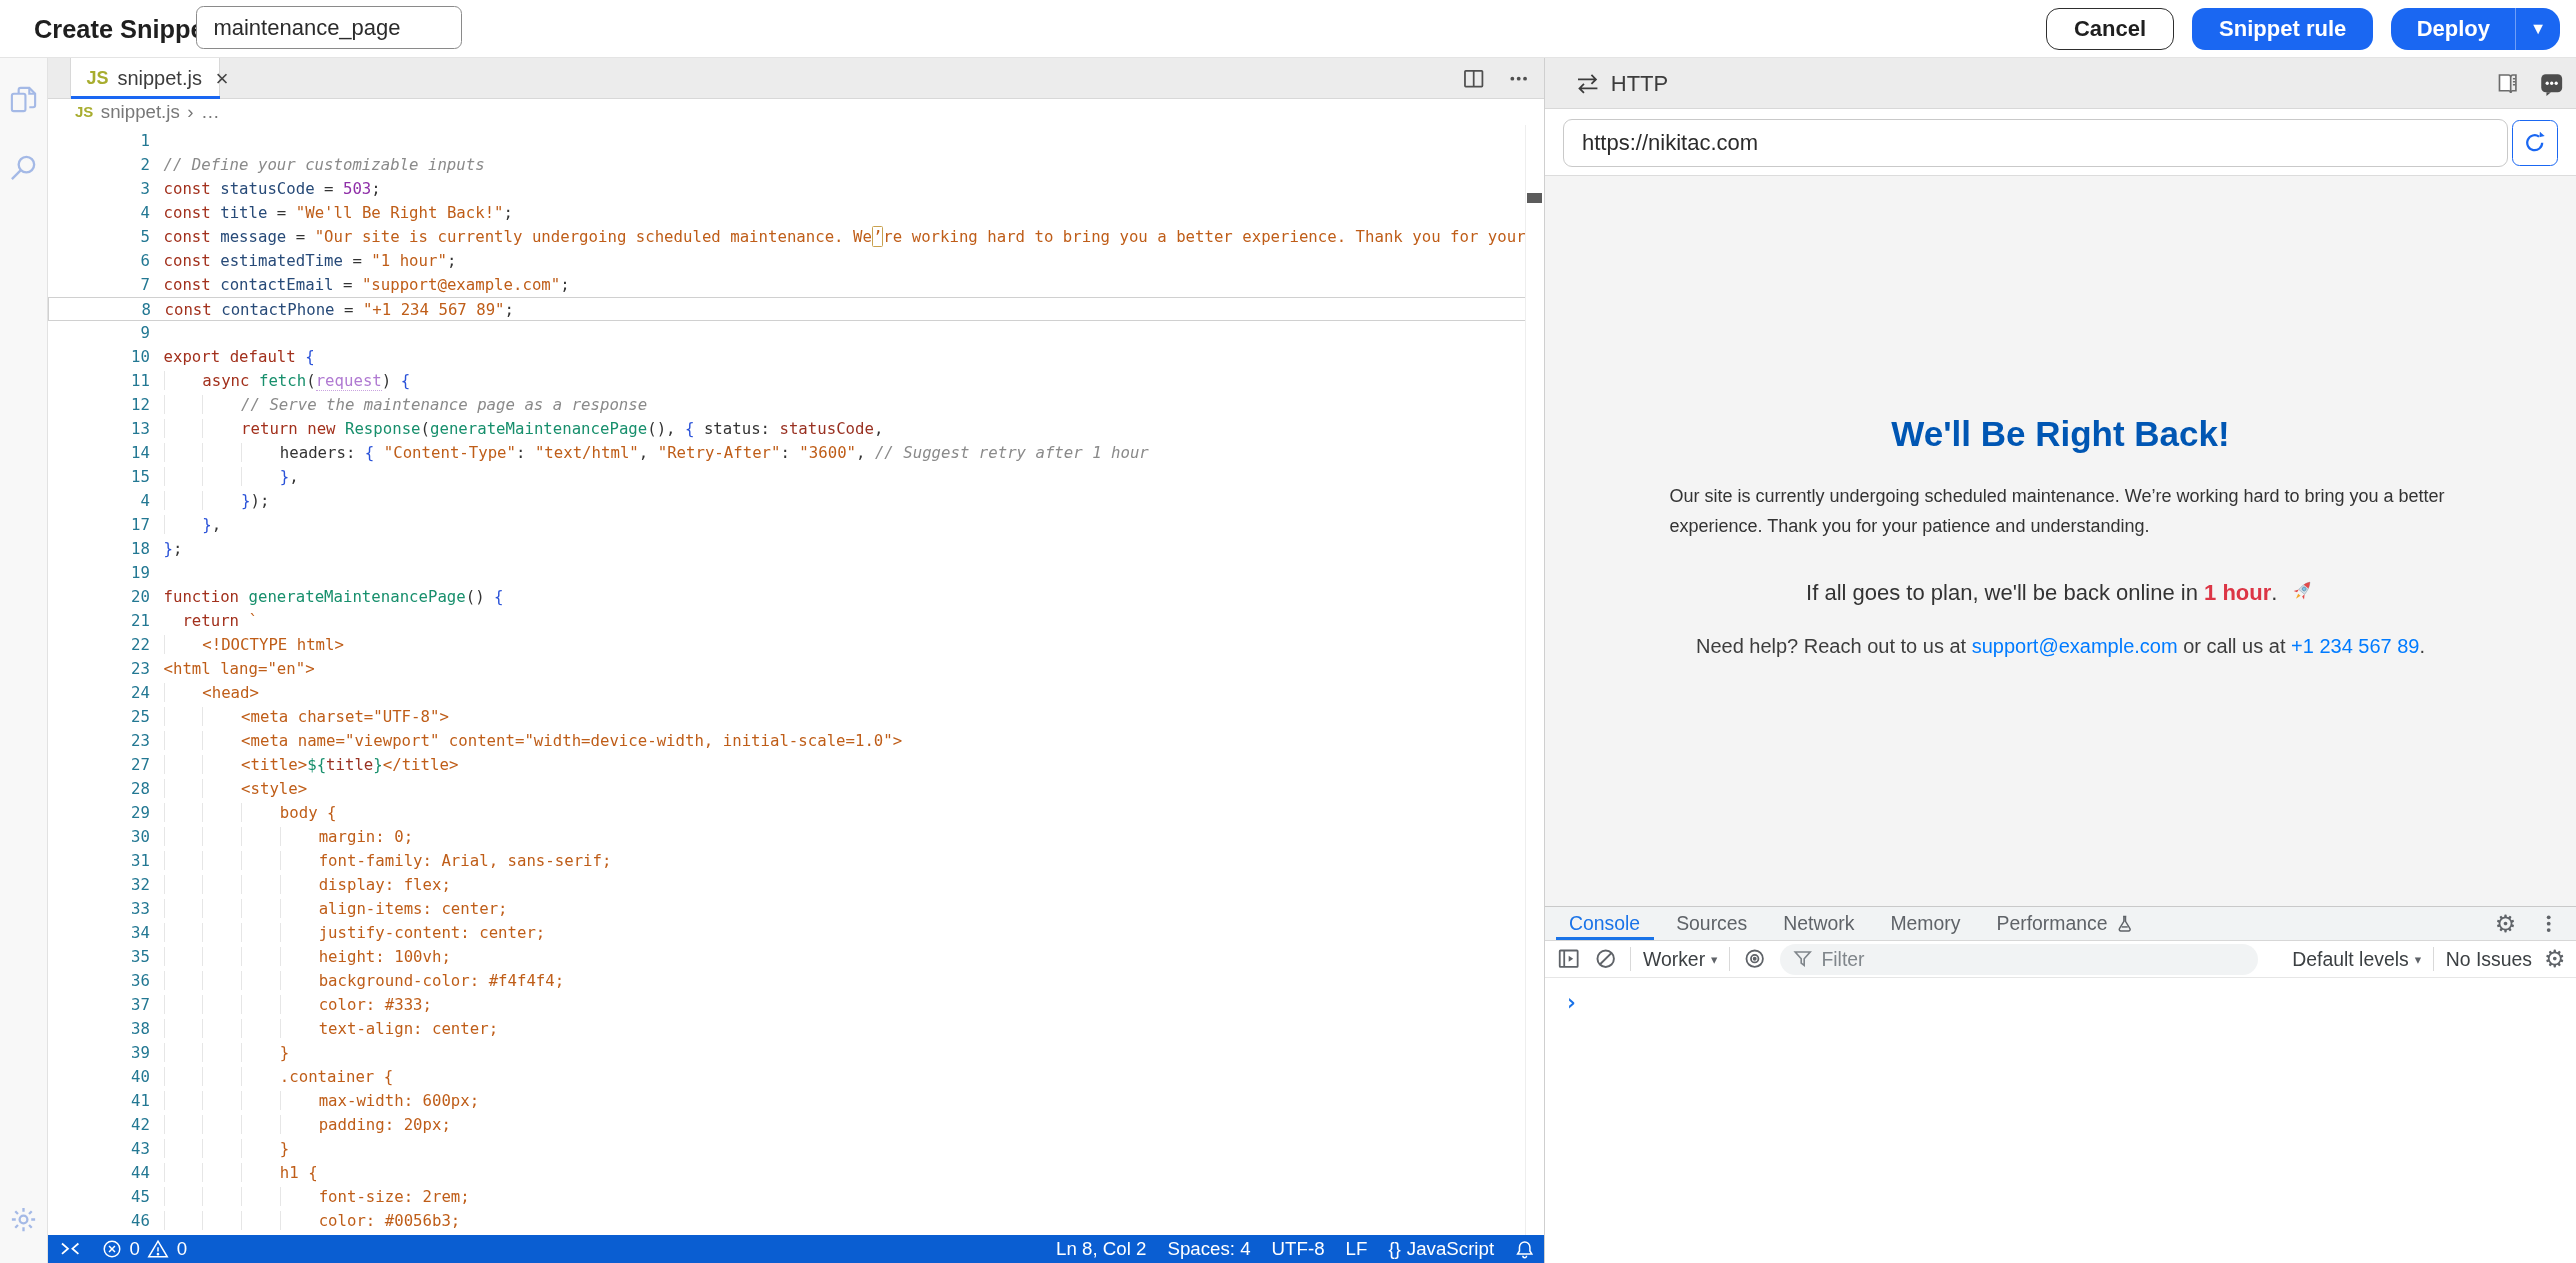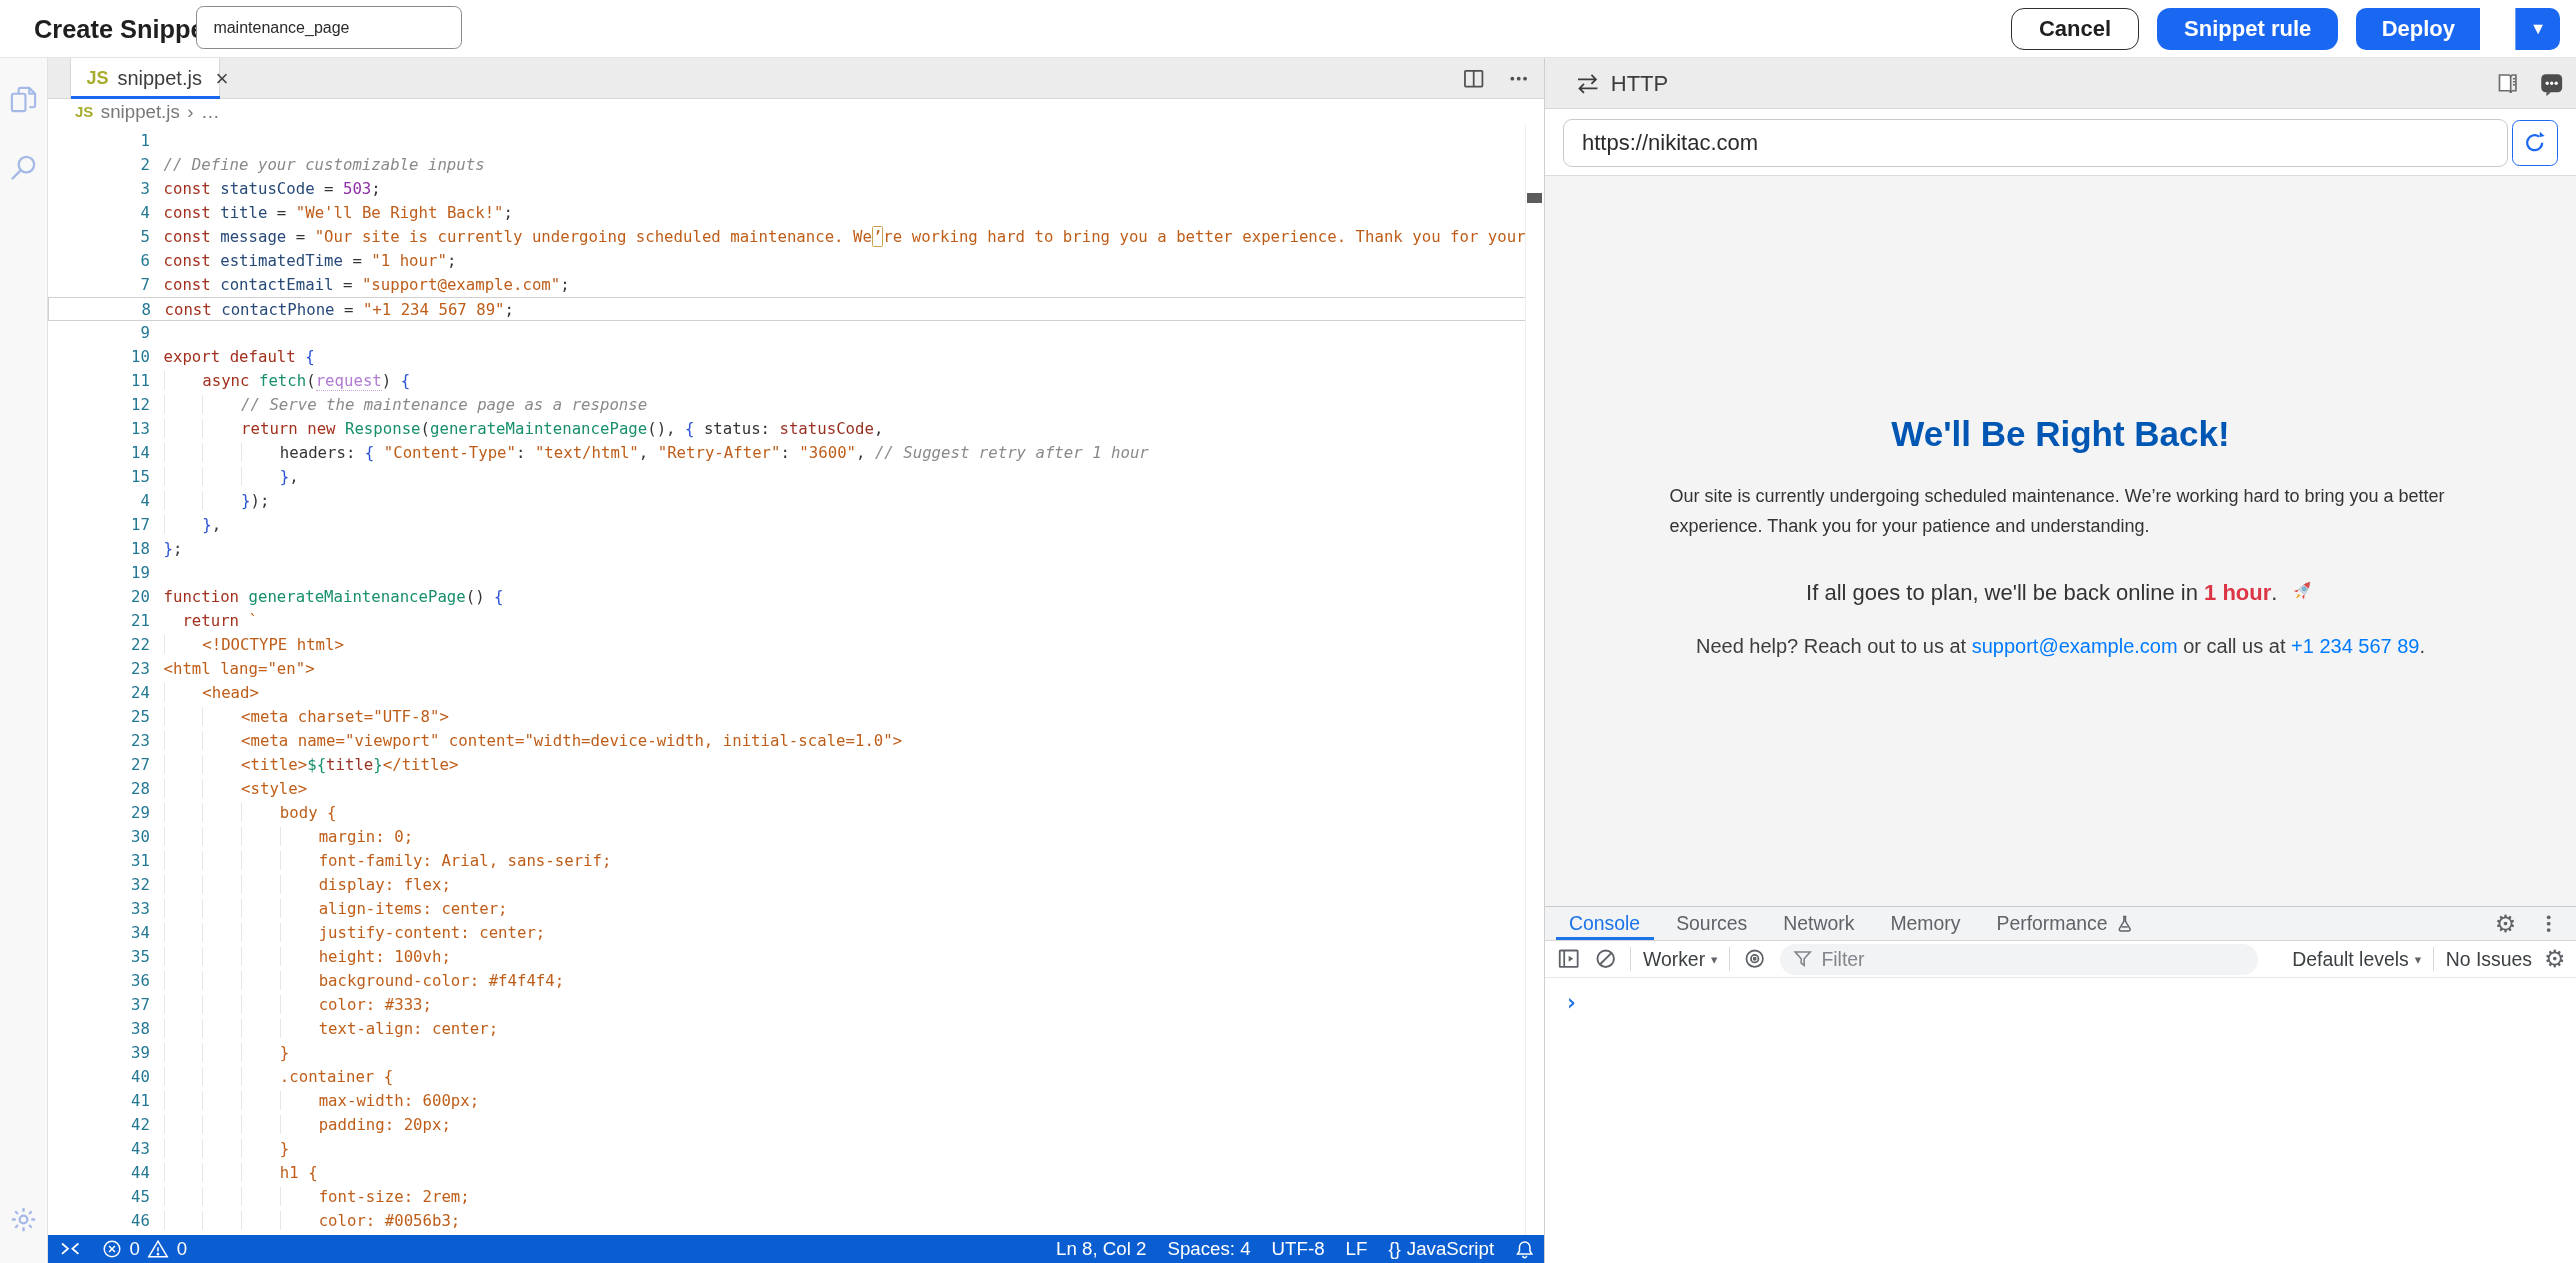--- a/index.html
+++ b/index.html
@@ -1,26 +1,26 @@
 <!DOCTYPE html>
 <html style="font-size:12px"><head>
 <meta charset="utf-8">
 <style>
   html,body{margin:0;padding:0;background:#e8e8e8;}
   .app{position:relative;width:2576px;height:1263px;background:#fff;font-family:"Liberation Sans",sans-serif;overflow:hidden;}
 
   
   .hdr{position:absolute;left:0;top:0;width:2576px;height:58px;background:#fff;border-bottom:1.5px solid #e4e4e4;box-sizing:border-box;}
   .hdr-title{position:absolute;left:34px;top:15px;font-size:25.4px;font-weight:bold;color:#1f1f1f;}
-  .name-input{position:absolute;left:196px;top:6px;width:266px;height:43px;box-sizing:border-box;border:1.5px solid #8a8a8a;border-radius:7.5px;font-size:16px;color:#2b2b2b;padding:0 16.4px;font-family:"Liberation Sans",sans-serif;background:#fff;}
+  .name-input{position:absolute;left:196px;top:6px;width:266px;height:43px;box-sizing:border-box;border:1.5px solid #8a8a8a;border-radius:7.5px;font-size:22px;color:#2b2b2b;padding:0 16.4px;font-family:"Liberation Sans",sans-serif;background:#fff;}
   .hdr-btns{position:absolute;right:16.4px;top:7.5px;height:42px;display:flex;gap:18px;align-items:stretch;}
   .btn{display:flex;align-items:center;justify-content:center;border-radius:13px;font-size:22px;padding:0 27px;cursor:pointer;box-sizing:border-box;}
   .btn-ghost{background:#fff;border:1.9px solid #2e2e2e;color:#1f1f1f;font-weight:bold;}
   .btn-blue{background:#1a67f2;color:#fff;border:none;font-weight:bold;}
-  .btn-split{display:flex;border-radius:10px;overflow:hidden;gap:35px;}
+  .btn-split{display:flex;border-radius:17px;overflow:hidden;}
   .btn-split .main{background:#1a67f2;color:#fff;font-size:22px;font-weight:bold;display:flex;align-items:center;padding:0 25.4px;}
   .btn-split .caret{background:#1a67f2;border-left:1.5px solid #6f9ef7;color:#fff;display:flex;align-items:center;padding:0 13.5px;font-size:16.4px;}
 
   
   .abar{position:absolute;left:0;top:58px;bottom:0;width:48px;background:#f8f8f8;border-right:1.5px solid #e2e2e2;box-sizing:border-box;}
   .abar .aicon{position:absolute;left:8.2px;width:31px;height:31px;color:#a4b9e6;}
   .abar svg{width:100%;height:100%;}
 
   
   .epane{position:absolute;left:48px;top:58px;width:1497px;bottom:0;background:#fff;}

